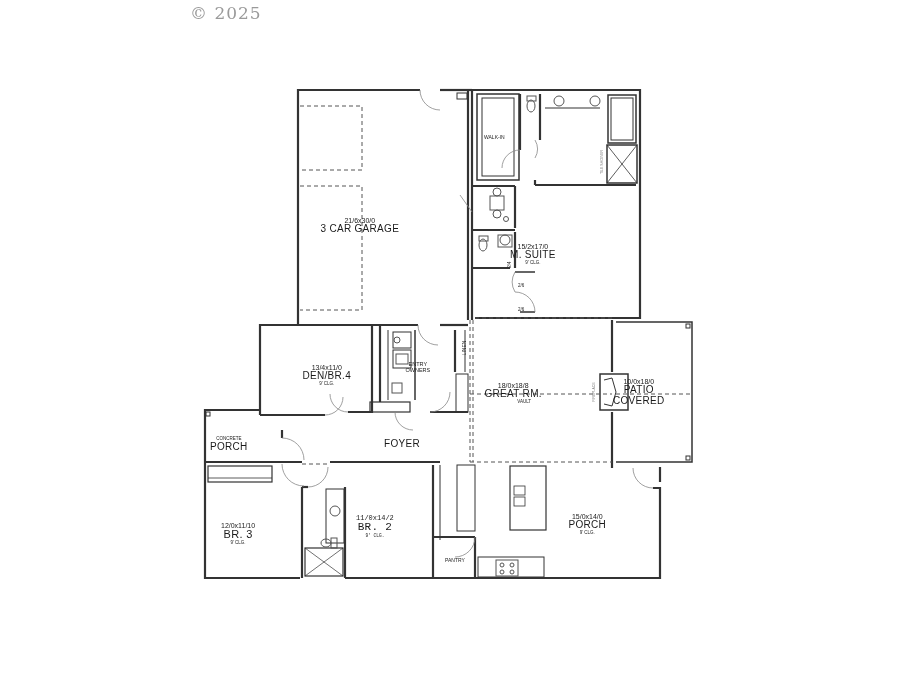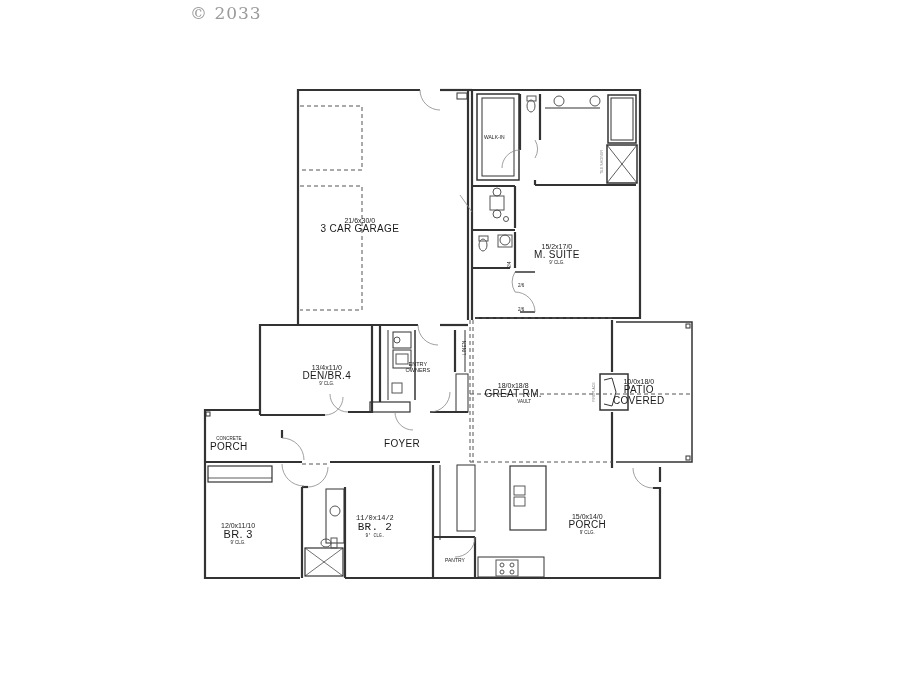--- a/index.html
+++ b/index.html
@@ -10,21 +10,21 @@
     .lbl .dim { font-size: 7px; display: block; }
     .lbl .name { font-size: 10px; display: block; letter-spacing: 0.3px; }
     .lbl .name.big { font-size: 11px; }
     .lbl .sub { font-size: 4.5px; display: block; }
     .small { position: absolute; font-size: 5px; color: #222; white-space: nowrap; }
     .rot { transform: rotate(-90deg); transform-origin: center; }
   </style>
 </head>
 <body>
 
-<div class="copyright">© 2033</div>
+<div class="copyright">© 2025</div>
 
 <svg class="plan" width="900" height="675" viewBox="0 0 900 675">
   <g fill="none" stroke="#333" stroke-width="2.2">
 
     <polyline points="420,90 298,90 298,325"></polyline>
     <line x1="440" y1="90" x2="472" y2="90"></line>
     <line x1="468" y1="90" x2="468" y2="320"></line>
 
     <polyline points="472,90 640,90 640,318 475,318"></polyline>
     <polyline points="472,90 472,320"></polyline>
@@ -174,21 +174,21 @@
   </g>
 </svg>
 
 <div class="lbl" style="left: 320.5px; top: 217px;">
   <span class="dim">21/6x30/0</span>
   <span class="name">3 CAR GARAGE</span>
 </div>
 
 <div class="small" style="left:484px; top:134px;">WALK-IN</div>
 
-<div class="lbl" style="left: 534px; top: 243px;">
+<div class="lbl" style="left: 510px; top: 243px;">
   <span class="dim">15/2x17/0</span>
   <span class="name">M. SUITE</span>
   <span class="sub">9' CLG.</span>
 </div>
 
 <div class="lbl" style="left: 268.5px; top: 364px; margin-left: 34px;">
   <span class="dim">13/4x11/0</span>
   <span class="name">DEN/BR.4</span>
   <span class="sub">9' CLG.</span>
 </div>

